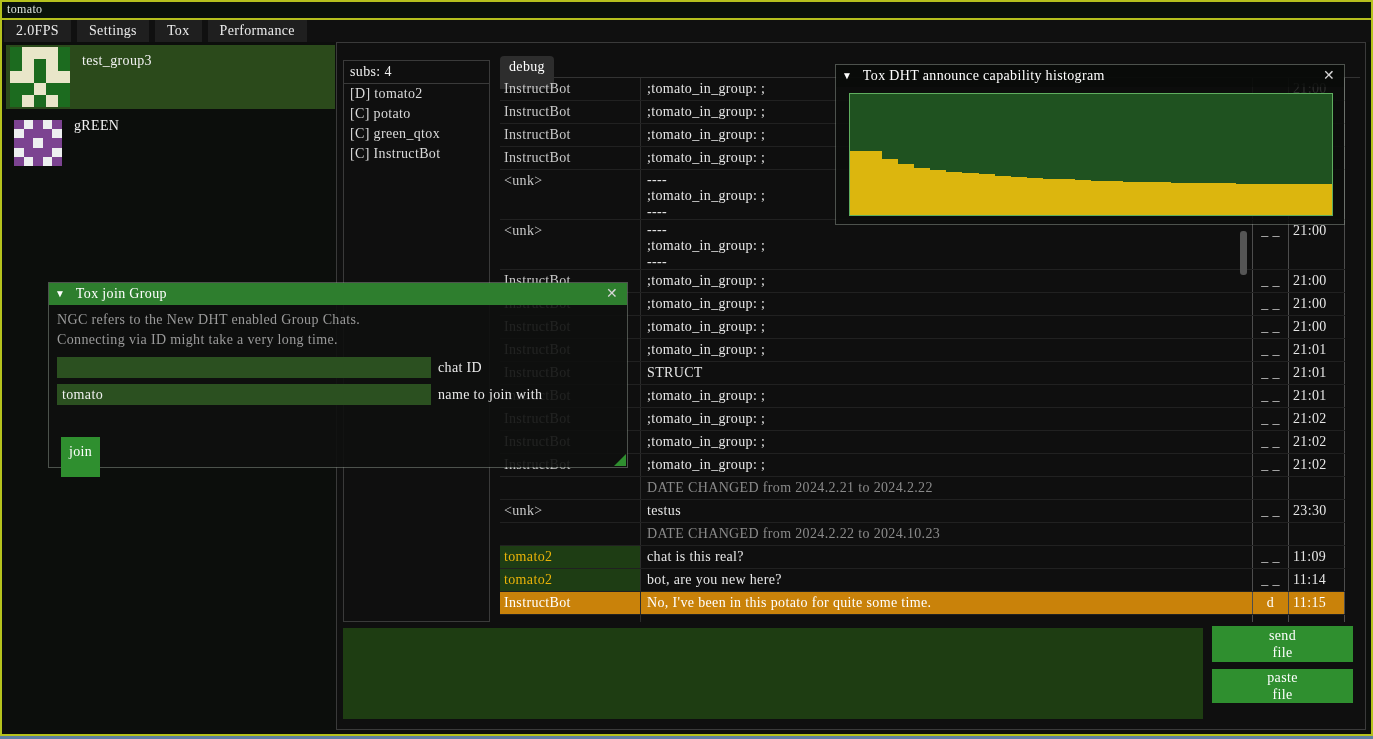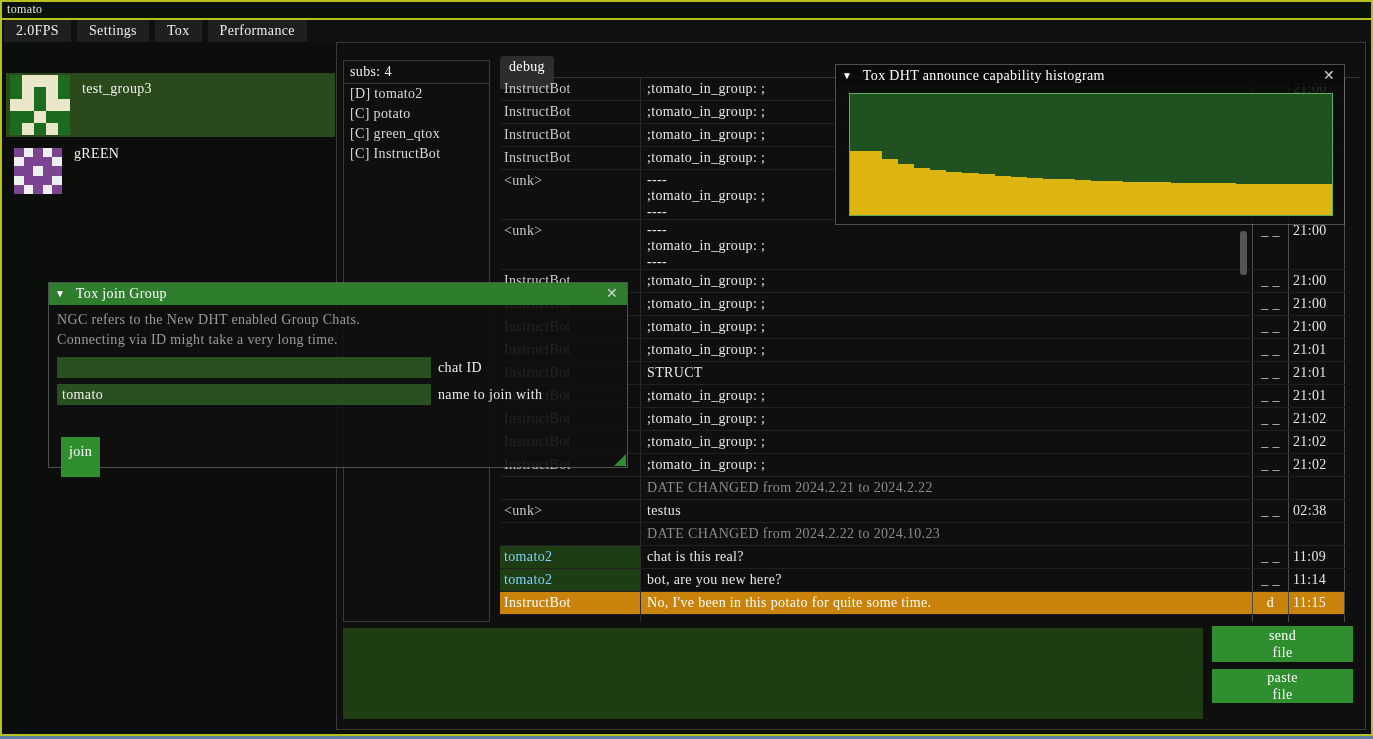--- a/index.html
+++ b/index.html
@@ -9,21 +9,21 @@
     box-shadow:inset 0 0 0 2px var(--accent,#b5c21d);
   }
   
   .os-titlebar{position:absolute;left:2px;top:2px;right:2px;height:16px;background:#0a120a;
     border-bottom:2px solid var(--accent,#b5c21d);font-size:12px;line-height:15px;padding-left:5px;color:#dfe6df;}
   
   .menubar{position:absolute;left:2px;top:20px;right:2px;height:22px;background:#101010;display:flex;align-items:stretch;}
   .menu-item{background:#1f1f1f;padding:1px 12px;line-height:20px;margin-right:6px;color:#ececec;}
   .menu-item.fps{margin-left:2px;}
   
-  .contact{position:absolute;left:6px;width:329px;display:flex;margin-top:28px;}
+  .contact{position:absolute;left:6px;width:329px;display:flex;}
   .contact.c0{top:45px;height:64px;}
   .contact.c1{top:115px;height:56px;}
   .contact.selected{background:var(--selected-green,#2b4a1b);}
   .avatar{display:grid;grid-template-columns:repeat(5,1fr);grid-template-rows:repeat(5,1fr);}
   .c0 .avatar{width:60px;height:60px;margin:2px 0 0 4px;}
   .c1 .avatar{width:48px;height:46px;margin:5px 0 0 8px;}
   .cname{padding:8px 0 0 12px;color:#f2f2f2;}
   .c1 .cname{padding-top:3px;}
   
   .main{position:absolute;left:336px;top:42px;width:1030px;height:688px;background:#0f0f0f;border:1px solid #3a3a3a;box-sizing:border-box;}
@@ -34,21 +34,21 @@
   
   .tabbar{position:absolute;left:163px;top:13px;width:860px;height:22px;border-bottom:1px solid #333;box-sizing:border-box;}
   .tab{display:inline-block;padding:0 9px;height:33px;line-height:21px;background:#2d2d2d;border-radius:4px 4px 0 0;color:#fff;}
   
   .chat-rows{position:absolute;left:163px;top:35px;width:845px;height:544px;overflow:hidden;}
   .chat-row{display:flex;height:23px;border-bottom:1px solid #212121;box-sizing:border-box;}
   .chat-row.tall{height:50px;}
   .chat-row.filler{height:7px;border-bottom:none;}
   .cc{box-sizing:border-box;line-height:21px;overflow:hidden;white-space:nowrap;}
   .cs{width:140px;padding-left:4px;color:#c9c9c9;}
-  .cs.hl{background:var(--sender-green,#1e3d14);color:#7dd3fc;}
+  .cs.hl{background:var(--sender-green,#1e3d14);color:#eab308;}
   .cm{width:612px;padding-left:6px;border-left:1px solid #2c2c2c;color:#e6e6e6;white-space:pre-line;}
   .tall .cm{line-height:16px;padding-top:2px;}
   .cx{width:36px;text-align:center;border-left:1px solid #4d4d4d;color:#cfcfcf;}
   .ct{flex:1;padding-left:4px;border-left:1px solid #4d4d4d;border-right:1px solid #4d4d4d;color:#e6e6e6;}
   .chat-row.system .cm{color:#8a8a8a;}
   .chat-row.orange{background:var(--orange,#c9820a);}
   .chat-row.orange .cs,.chat-row.orange .cm,.chat-row.orange .cx,.chat-row.orange .ct{color:#ffffff;}
   .scroll-thumb{position:absolute;left:903px;top:188px;width:7px;height:44px;background:#555;border-radius:3px;}
   
   .composer-input{position:absolute;left:6px;top:585px;width:860px;height:91px;background:var(--composer-green,#1e3d12);
@@ -283,21 +283,21 @@
         <div class="chat-row system">
           <div class="cc cs"></div>
           <div class="cc cm">DATE CHANGED from 2024.2.21 to 2024.2.22</div>
           <div class="cc cx"></div>
           <div class="cc ct"></div>
         </div>
         <div class="chat-row">
           <div class="cc cs">&lt;unk&gt;</div>
           <div class="cc cm">testus</div>
           <div class="cc cx">_ _</div>
-          <div class="cc ct">02:38</div>
+          <div class="cc ct">23:30</div>
         </div>
         <div class="chat-row system">
           <div class="cc cs"></div>
           <div class="cc cm">DATE CHANGED from 2024.2.22 to 2024.10.23</div>
           <div class="cc cx"></div>
           <div class="cc ct"></div>
         </div>
         <div class="chat-row">
           <div class="cc cs hl">tomato2</div>
           <div class="cc cm">chat is this real?</div>

